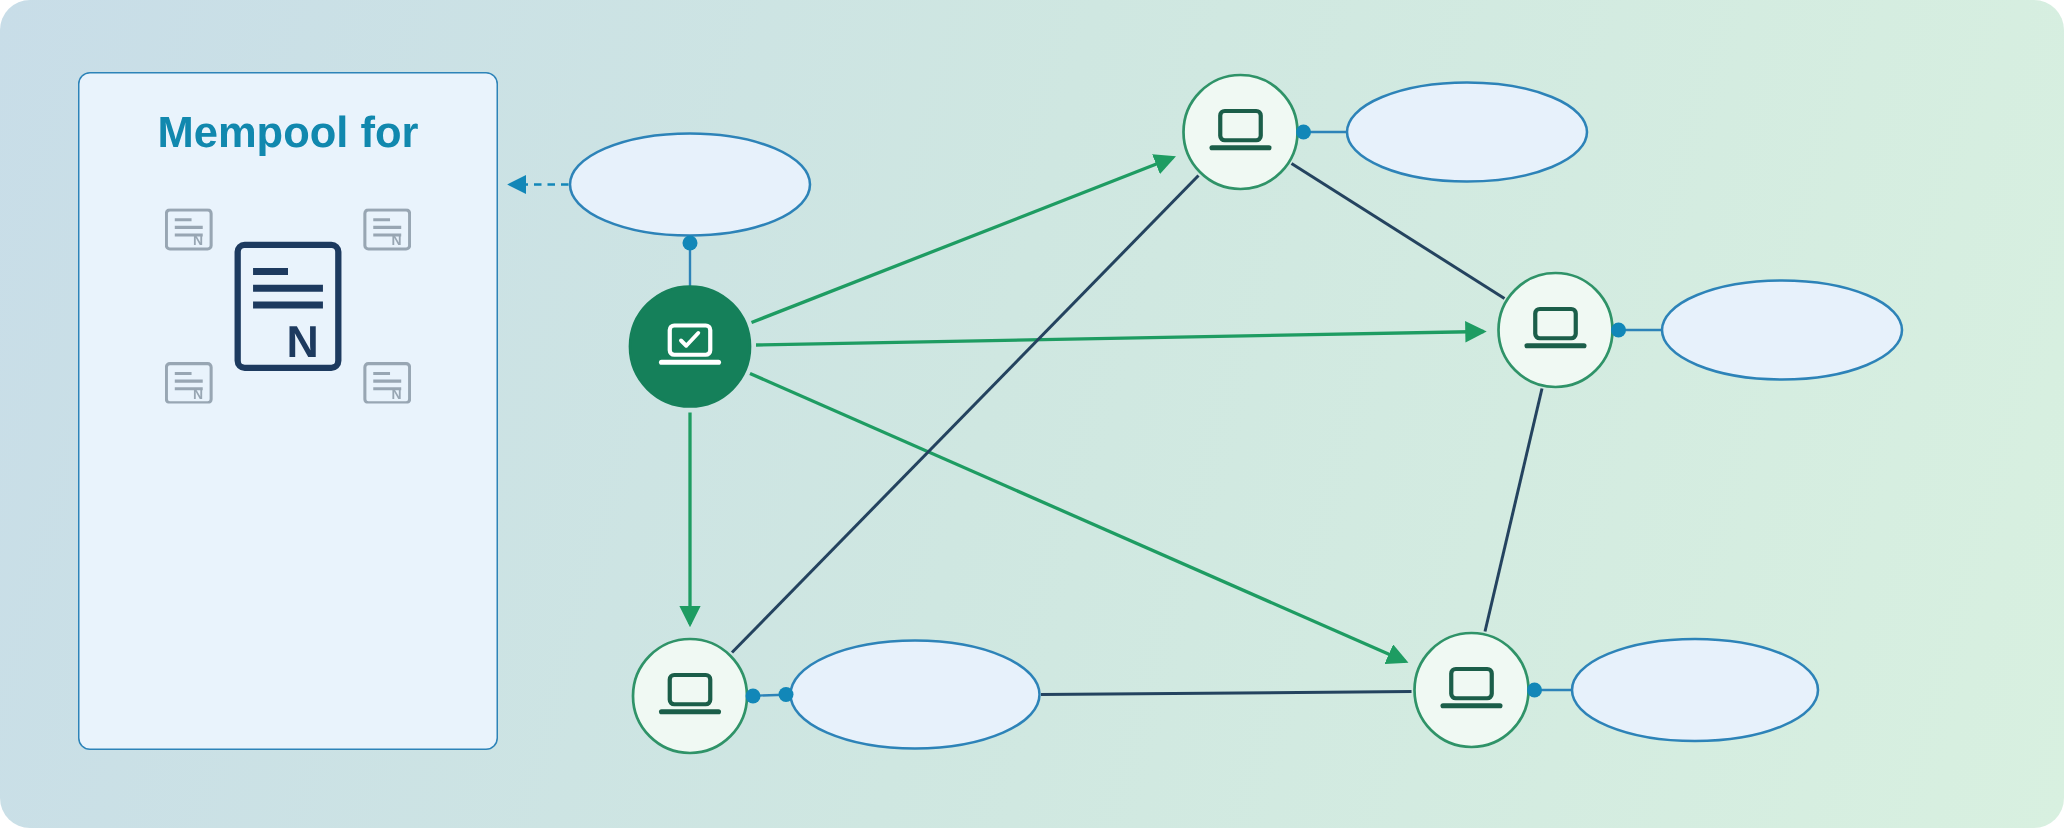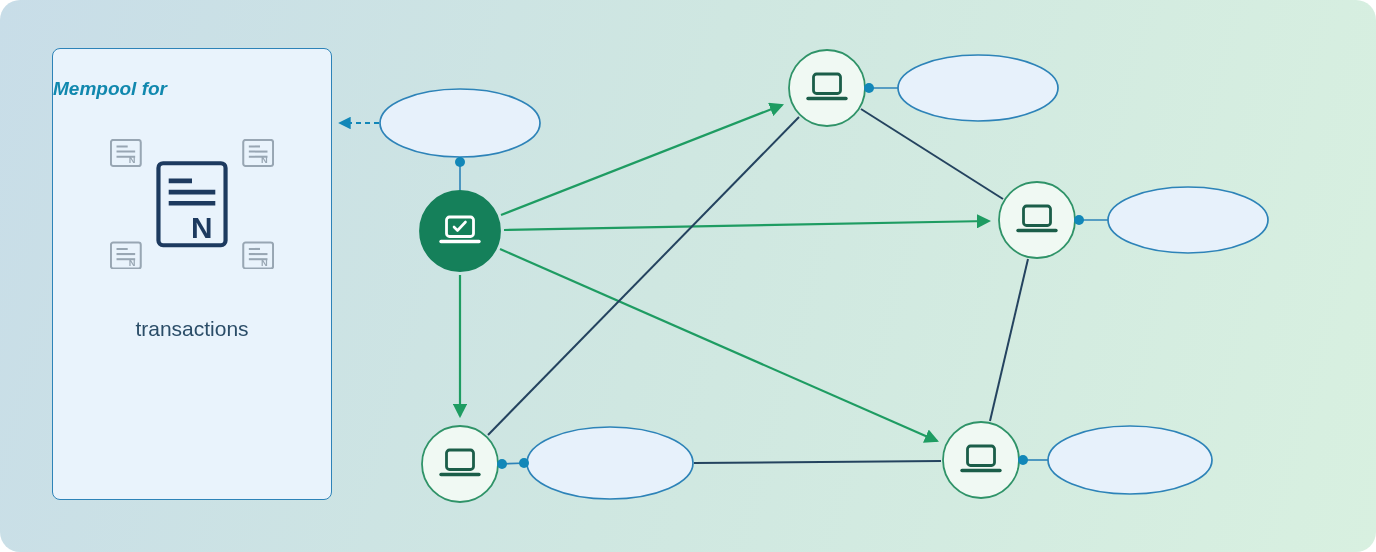--- a/index.html
+++ b/index.html
@@ -20,21 +20,21 @@
   .node.outline .laptop{color:var(--laptop-dark,#1b5e49);}
   .node.filled .laptop{color:#ffffff;}
   .dot{fill:var(--dot-teal,#1287b8);}
   #ah-green path{fill:var(--arrow-green,#1e9c62);}
   #ah-teal path{fill:var(--dot-teal,#1287b8);}
   
   .mempool-card{
     position:absolute;left:52px;top:48px;width:280px;height:452px;box-sizing:border-box;z-index:2;
     background:var(--card-fill,#e9f3fc);border:1.6px solid var(--card-border,#2d83b8);border-radius:8px;
   }
-  .card-title{margin-top:16px;font-size:19px;font-weight:700;line-height:48px;color:var(--title-teal,#1188ae);font-style:italic;}
+  .card-title{margin-top:16px;text-align:center;font-size:29px;font-weight:700;line-height:48px;color:var(--title-teal,#1188ae);}
   .card-icon{display:block;width:164px;height:auto;margin:26px auto 0;}
   .card-caption{margin-top:36px;text-align:center;font-size:21px;line-height:48px;color:var(--caption-navy,#2b4d68);}
   .mini-doc{color:var(--doc-grey,#98a6b3);}
   .mini-letter{fill:var(--doc-grey,#98a6b3);font-size:10px;font-weight:700;}
   .main-doc{color:var(--doc-navy,#1d3a5f);}
   .main-letter{fill:var(--doc-navy,#1d3a5f);font-size:32px;font-weight:700;}
 </style>
 </head>
 <body>
 
@@ -136,17 +136,16 @@
       <text x="162" y="136" class="mini-letter">N</text>
       <g class="main-doc">
         <rect x="52" y="26" width="72" height="88" rx="5" fill="none" stroke="currentColor" stroke-width="4.5"></rect>
         <line x1="63" y1="45" x2="88" y2="45" stroke="currentColor" stroke-width="5"></line>
         <line x1="63" y1="57" x2="113" y2="57" stroke="currentColor" stroke-width="5"></line>
         <line x1="63" y1="69" x2="113" y2="69" stroke="currentColor" stroke-width="5"></line>
         <text x="87" y="106" class="main-letter">N</text>
       </g>
     </svg>
     <div class="card-caption">
-      <div>transactions</div>
     </div>
   </div>
 
 </div>
 
 </body></html>

